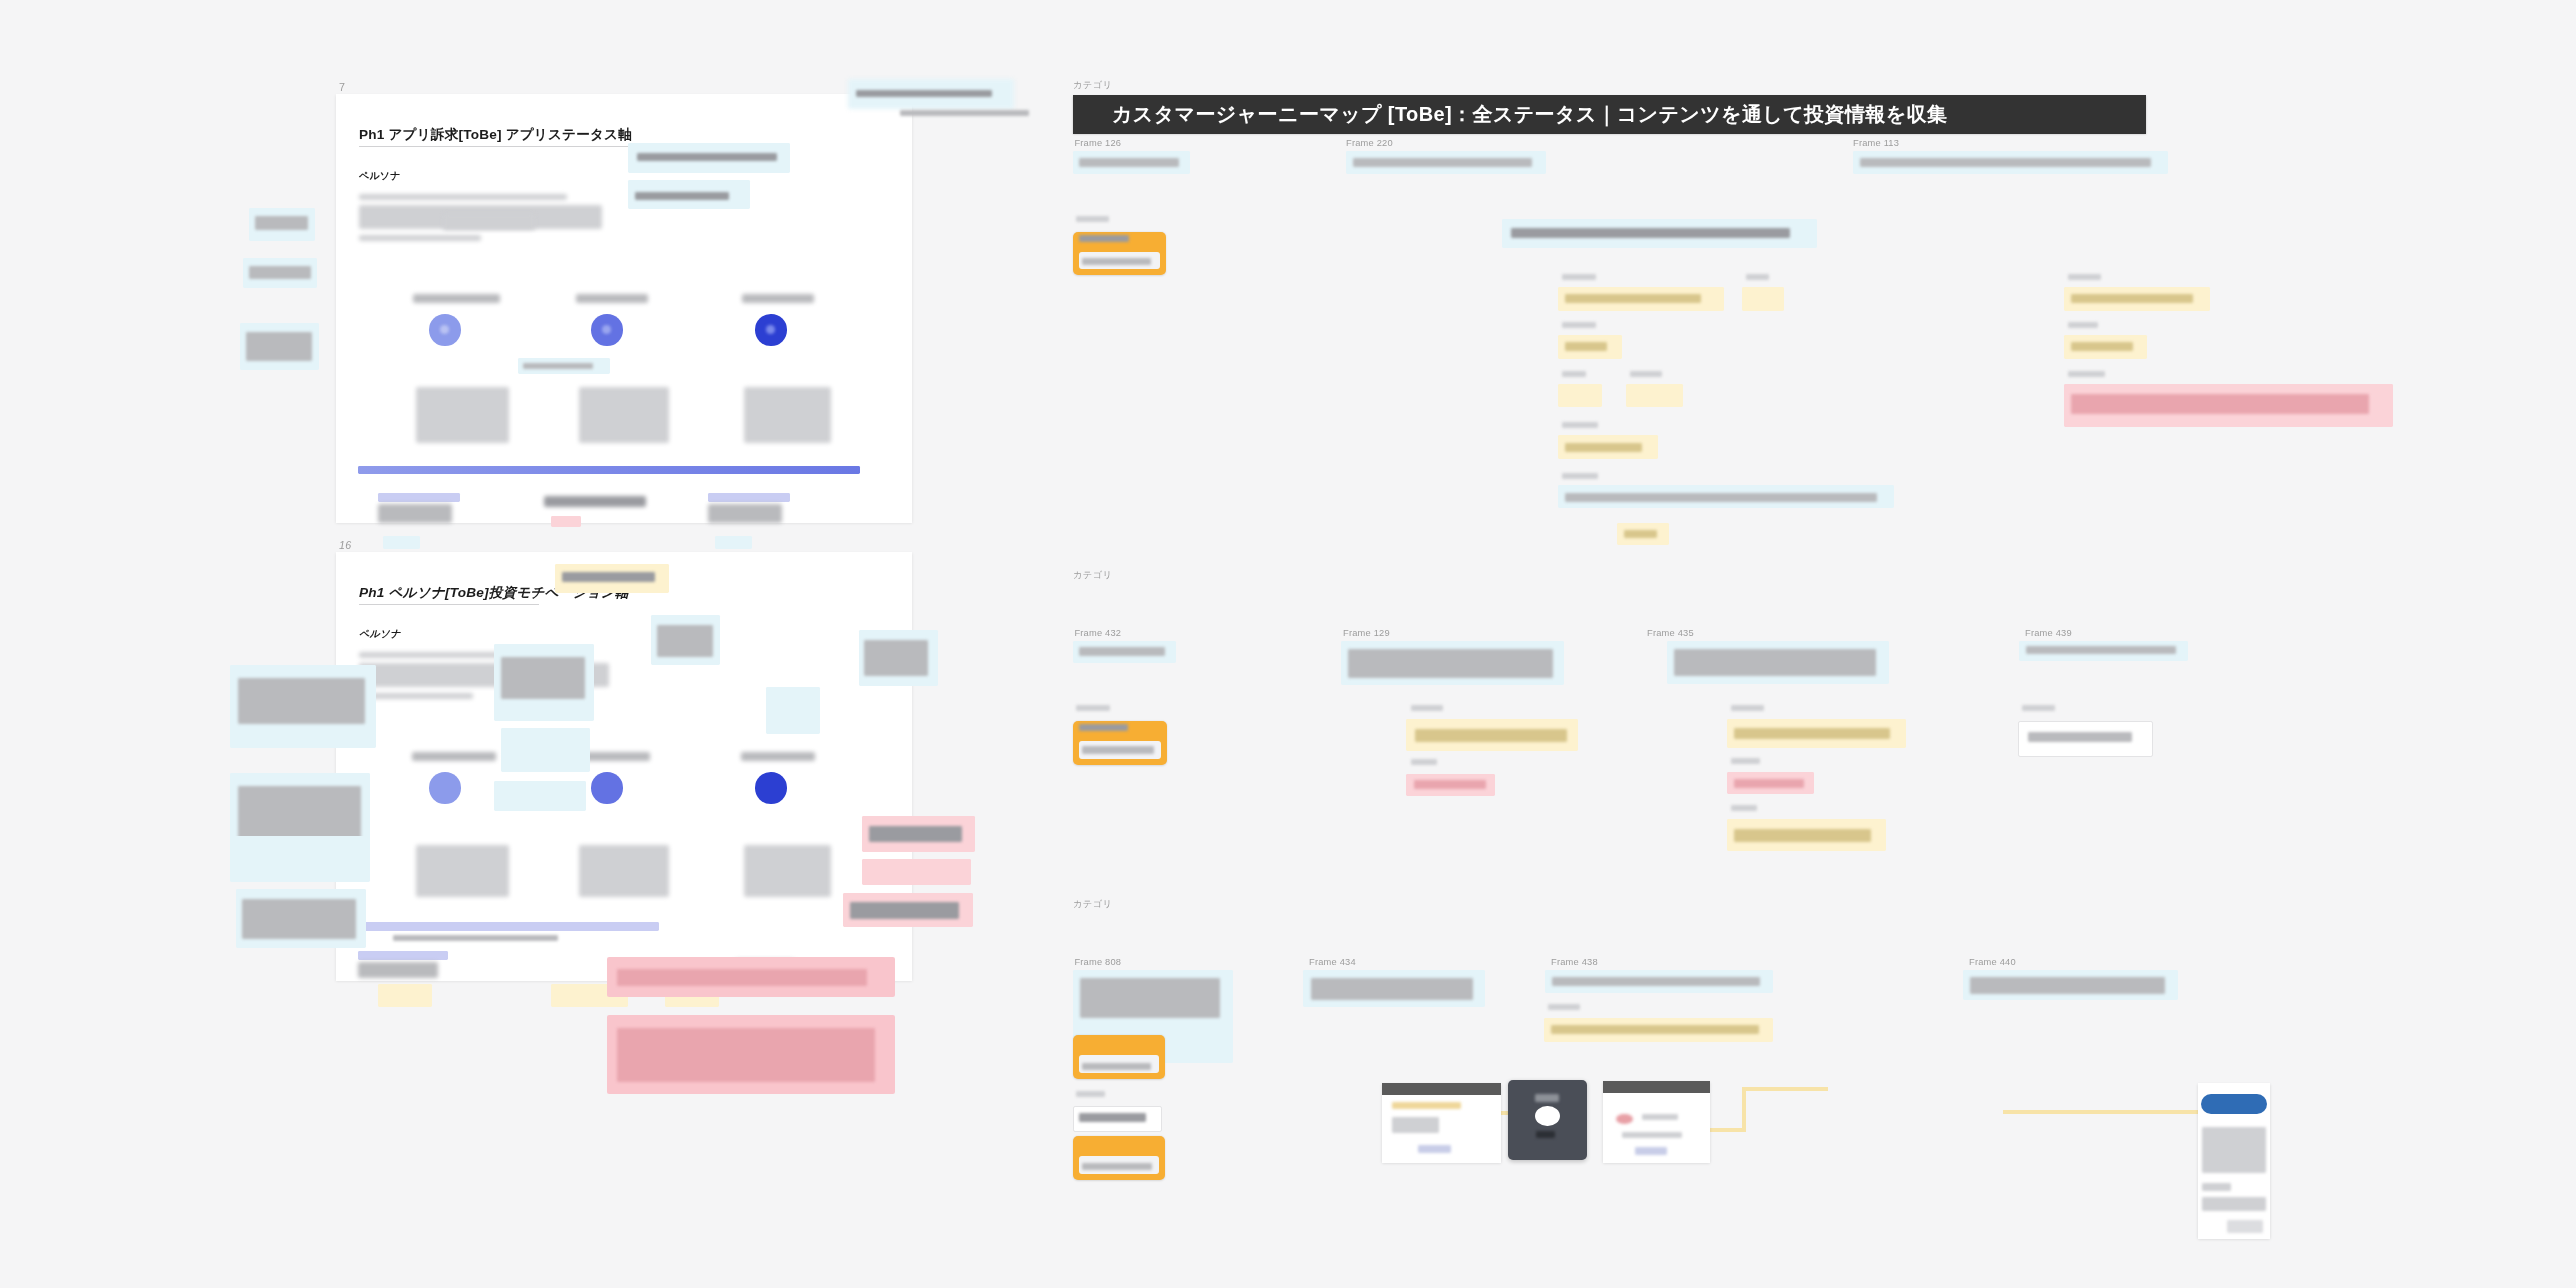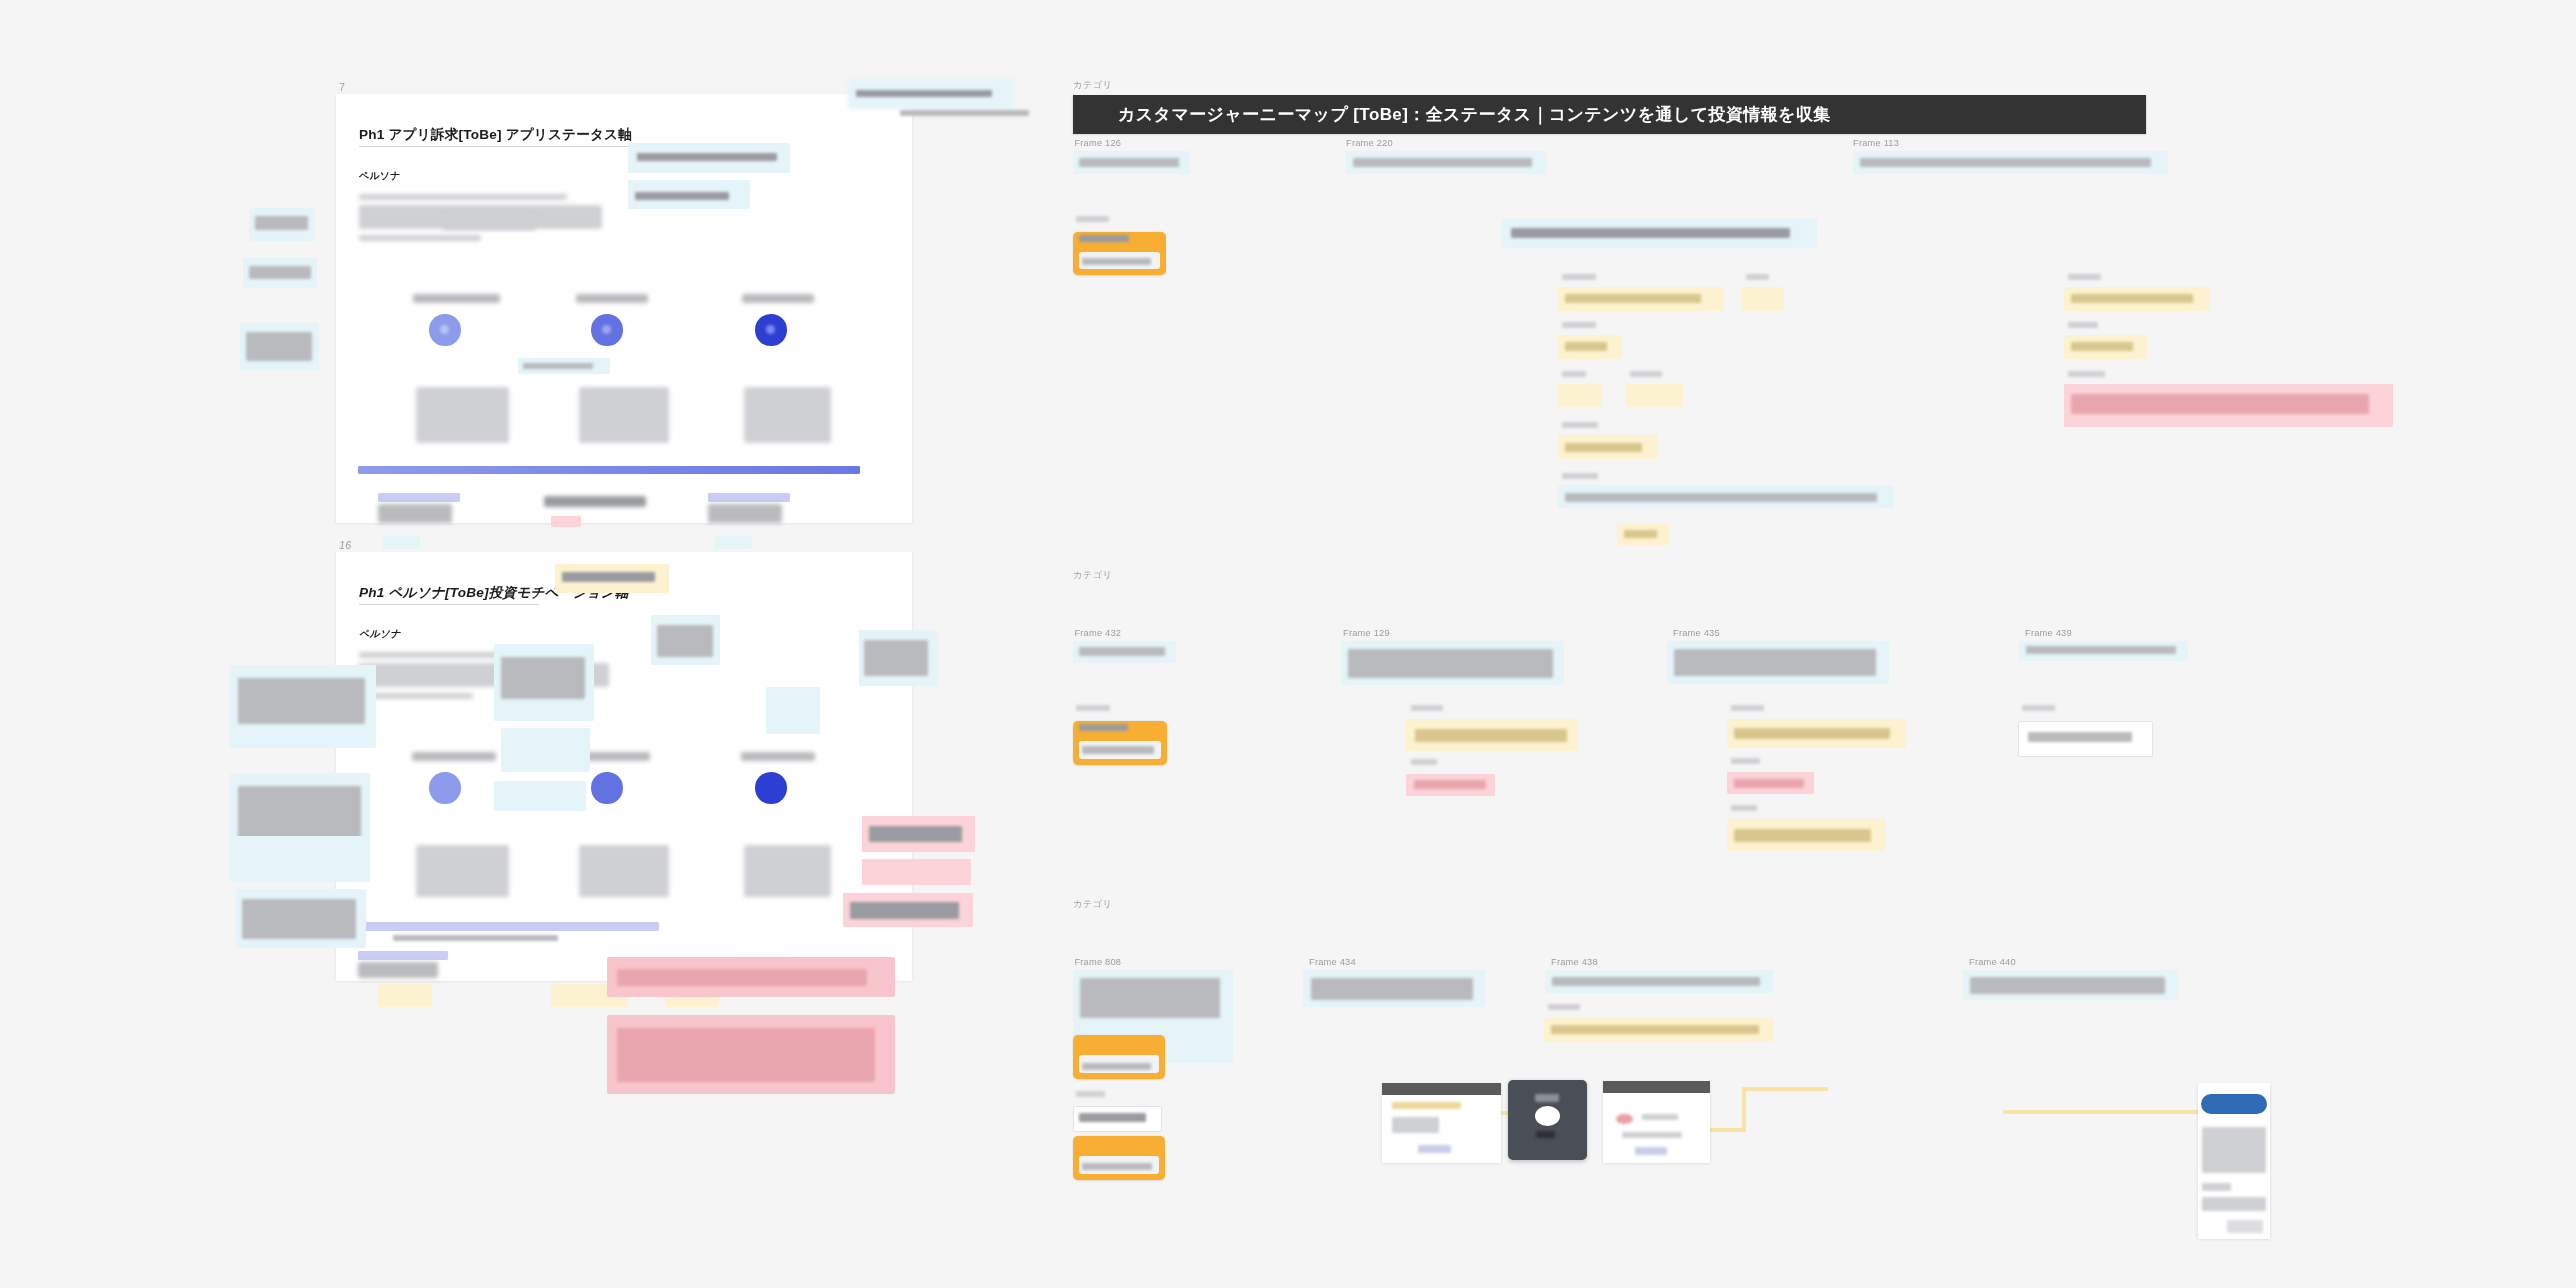--- a/index.html
+++ b/index.html
@@ -56,22 +56,22 @@
   
   .cat-label{
     position:absolute;color:#9c9c9c;font-size:9.3px;letter-spacing:0.3px;
   }
   .jm-header{
     position:absolute;background:#333333;
     box-shadow:0 0.7px 2.1px rgba(0,0,0,.22);
     display:flex;align-items:center;
   }
   .jm-header-text{
-    color:#ffffff;font-size:17px;font-weight:700;letter-spacing:0.4px;
-    padding-left:9px;white-space:nowrap;margin-left:36px;
+    color:#ffffff;font-size:20px;font-weight:700;letter-spacing:0.4px;
+    padding-left:39px;white-space:nowrap;
   }
   .frame-label{
     position:absolute;color:#9c9c9c;font-size:9.3px;letter-spacing:0.2px;
     white-space:nowrap;
   }
   .mini-label{
     position:absolute;
   }
   
   .orange-card{
@@ -294,21 +294,21 @@
     <div class="blur-s gray abs" style="left:492px;top:414px;width:312px;height:8.6px;"></div>
     <div class="sticky-yellow abs" style="left:544px;top:444px;width:52px;height:21.5px;"></div>
     <div class="blur-s abs" style="left:551px;top:451px;width:33px;height:7.9px;background:#d8c68c;"></div>
   </div>
 
   <div class="abs" style="left:1073px;top:569px;width:1145px;height:301px;">
     <div class="cat-label" style="left:0;top:0;">カテゴリ</div>
 
     <div class="frame-label" style="left:1.4px;top:59px;">Frame 432</div>
     <div class="frame-label" style="left:270px;top:59px;">Frame 129</div>
-    <div class="frame-label" style="left:600px;top:59px;">Frame 435</div>
+    <div class="frame-label" style="left:574px;top:59px;">Frame 435</div>
     <div class="frame-label" style="left:952px;top:59px;">Frame 439</div>
 
     <div class="sticky-blue abs" style="left:0;top:72px;width:103px;height:21.5px;"></div>
     <div class="blur-s gray abs" style="left:5.7px;top:78px;width:86px;height:8.6px;"></div>
     <div class="blur-s gray-l abs" style="left:2.9px;top:136px;width:34px;height:6.4px;"></div>
     <div class="orange-card" style="left:0;top:152px;width:94px;height:44px;">
       <div class="orange-card-inner"></div>
     </div>
     <div class="blur-s gray-d abs" style="left:5.7px;top:155px;width:49px;height:7.2px;"></div>
     <div class="blur-s gray abs" style="left:8.6px;top:177px;width:72px;height:7.9px;"></div>

